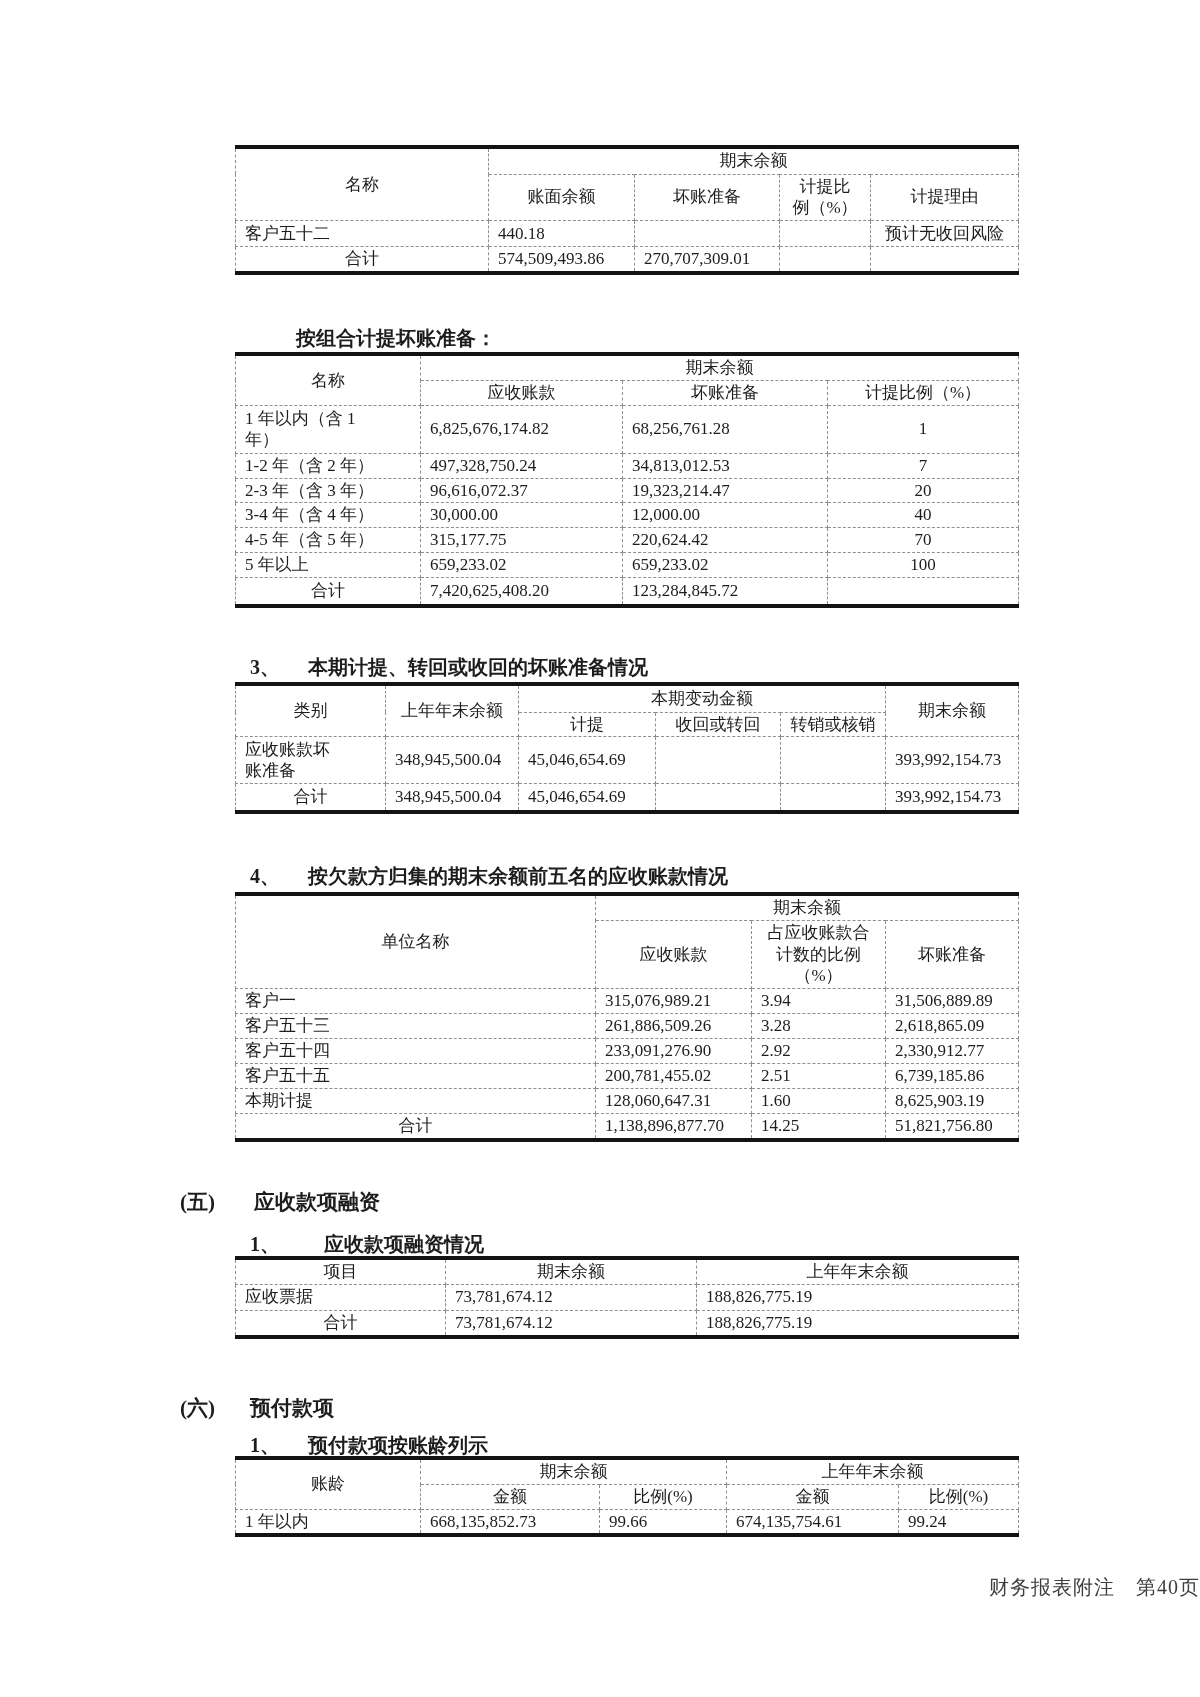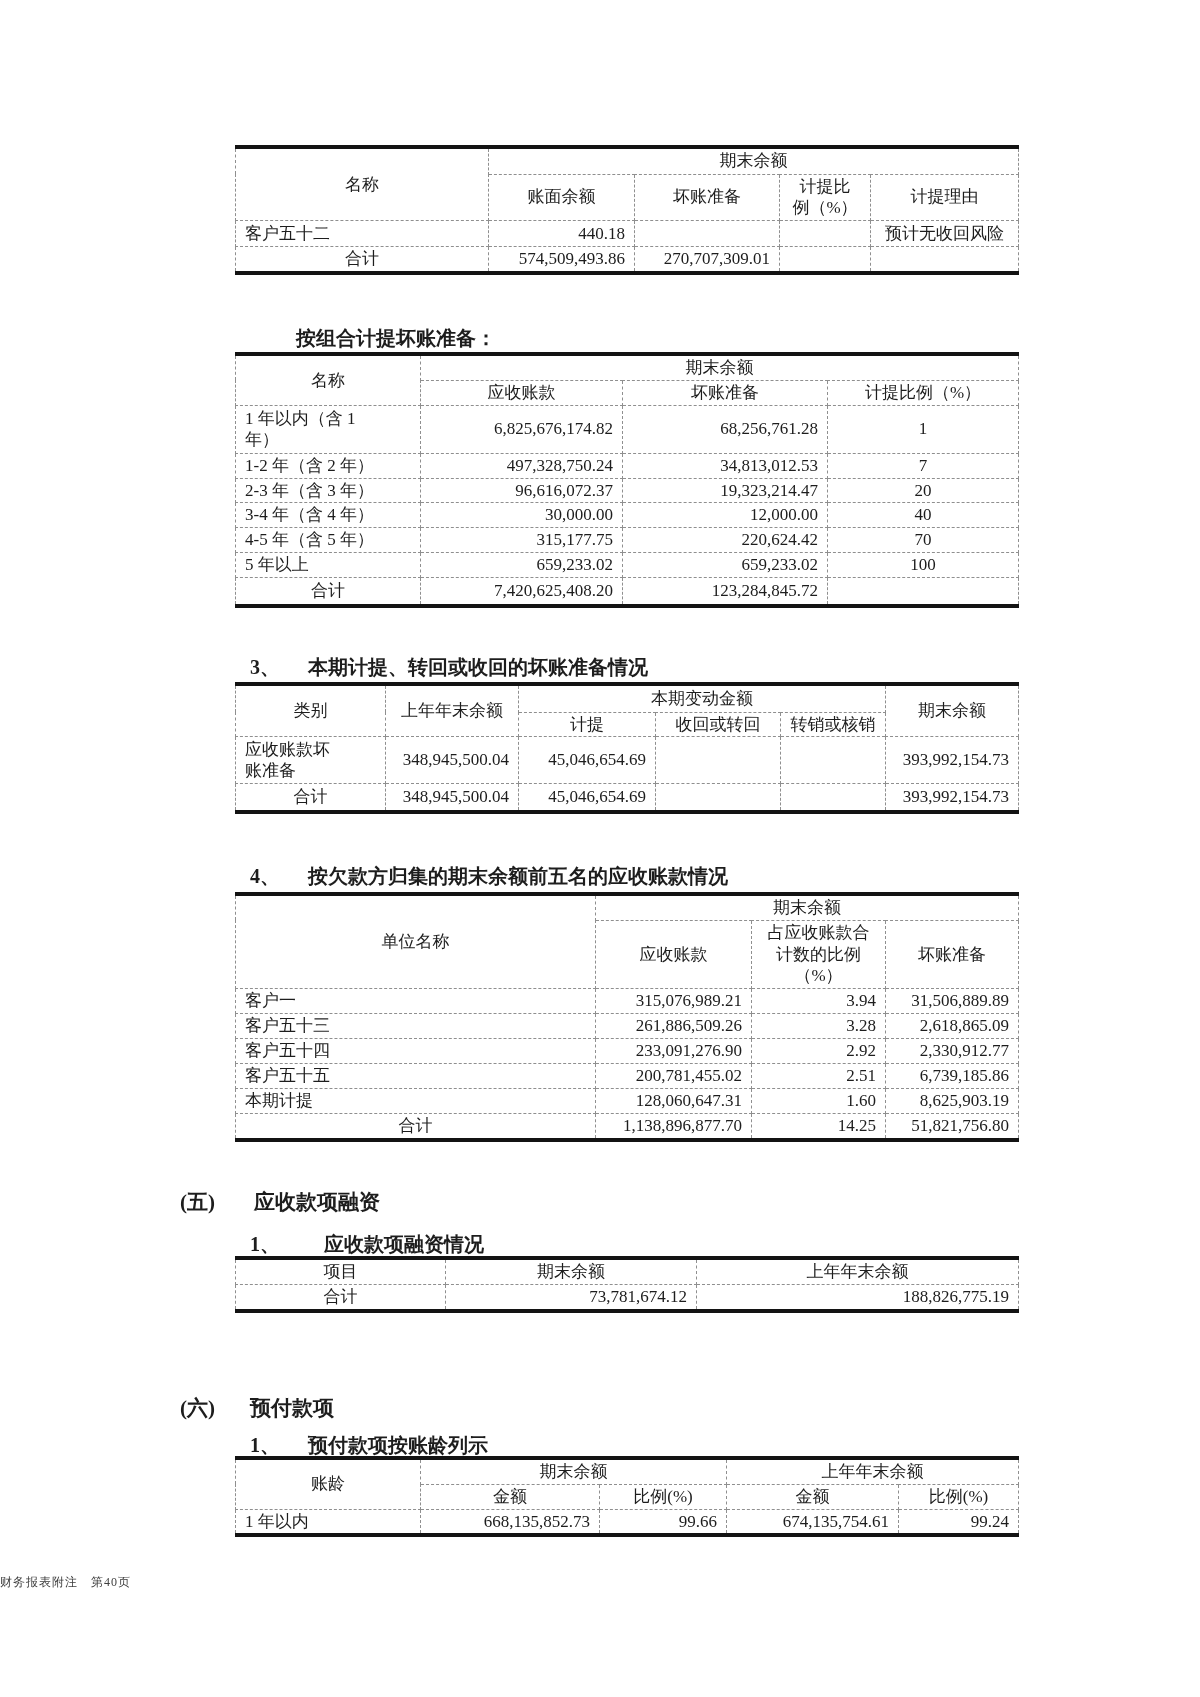--- a/index.html
+++ b/index.html
@@ -11,32 +11,32 @@
   .abs{position:absolute;}
   .doc-table{
     border-collapse:collapse;table-layout:fixed;width:783px;
     border-top:4px solid #131313;border-bottom:4px solid #131313;
   }
   .doc-table td{
     font-size:17px;font-weight:normal;padding:1px 9px;
     border:1px dashed #8f8f8f;vertical-align:middle;
     line-height:1.28;white-space:pre-line;overflow:hidden;
   }
-  .num{text-align:right;}
+  .num{text-align:left;}
   .ctr{text-align:center;margin-left:30px;}
   .lbl{text-align:left;}
   .h23{height:23px}.h24{height:24px}.h25{height:25px}.h26{height:26px}
   .h27{height:27px}.h28{height:28px}.h29{height:29px}.h46{height:46px}
   .h47{height:47px}.h48{height:48px}.h68{height:68px}
   .heading{font-weight:bold;font-size:20px;line-height:1.2;white-space:nowrap;}
   .heading-big{font-weight:bold;font-size:21px;line-height:1.2;white-space:nowrap;}
   .para-bold{font-weight:bold;font-size:20px;line-height:1.2;white-space:nowrap;}
   .footer{
-    position:absolute;top:1574px;left:0;width:1200px;text-align:left;
-    font-size:12px;color:#3e3e3e;letter-spacing:1px;
+    position:absolute;top:1574px;left:0;width:1200px;text-align:right;
+    font-size:20px;color:#3e3e3e;letter-spacing:1px;
   }
 </style>
 </head>
 <body>
 
 <table class="abs doc-table" style="top:145px;left:235px">
   <colgroup>
       <col style="width:253px">
       <col style="width:146px">
       <col style="width:145px">
@@ -253,20 +253,25 @@
       <col style="width:251px">
       <col style="width:322px">
     </colgroup>
   <tbody>
       <tr class="h26">
     <td class="ctr">项目</td>
     <td class="ctr">期末余额</td>
     <td class="ctr">上年年末余额</td>
   </tr>
   <tr class="h26">
+    <td class="lbl">应收票据</td>
+    <td class="num">73,781,674.12</td>
+    <td class="num">188,826,775.19</td>
+  </tr>
+  <tr class="h26">
     <td class="ctr">合计</td>
     <td class="num">73,781,674.12</td>
     <td class="num">188,826,775.19</td>
   </tr>
 </tbody>
   </table>
 
 <div class="abs heading-big" style="top:1396px;left:180px">(六)</div>
 <div class="abs heading-big" style="top:1396px;left:250px">预付款项</div>
 <div class="abs heading" style="top:1433px;left:250px">1、</div>

